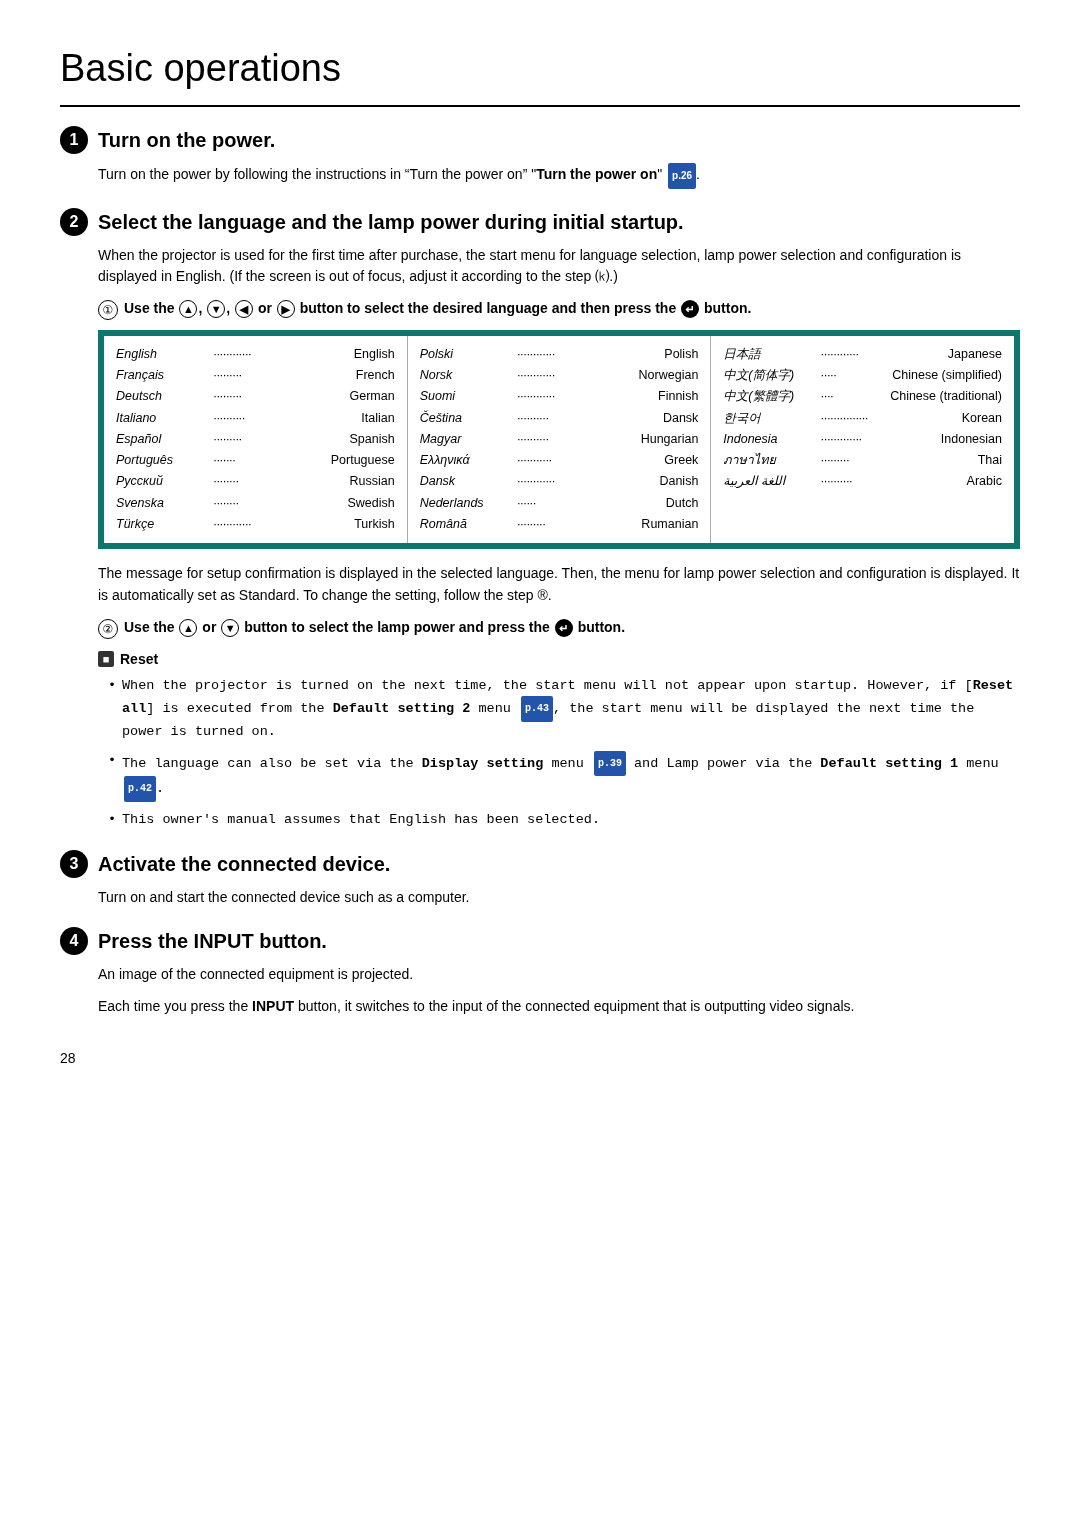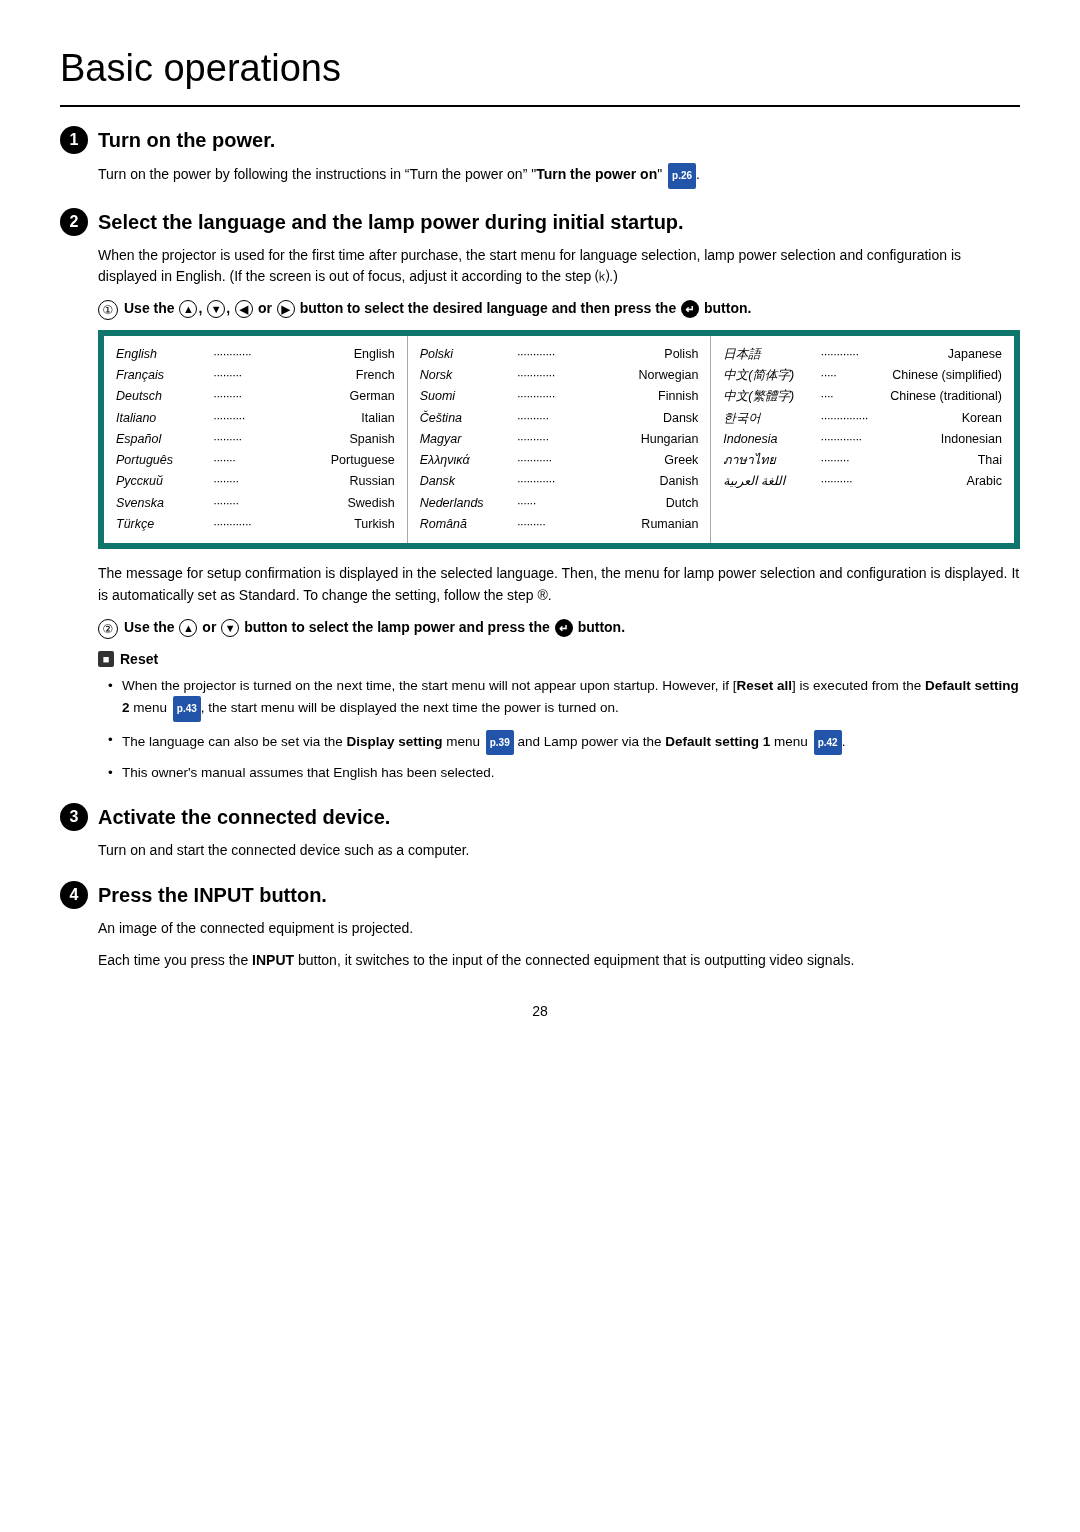--- a/index.html
+++ b/index.html
@@ -197,30 +197,30 @@
       list-style: none;
       padding-left: 10px;
     }
 
     .notes-list li {
       position: relative;
       padding-left: 14px;
       font-size: 13.5px;
       margin-bottom: 8px;
       line-height: 1.55;
+      font-family: Liberation Mono, monospace;
     }
 
     .notes-list li::before {
       content: "•";
       position: absolute;
       left: 0;
     }
 
     .page-number {
-      text-align: center;
       font-size: 14px;
       margin-top: 30px;
     }
 
     b { font-weight: bold; }
     i { font-style: italic; }
   </style>
 </head>
 <body>
 

